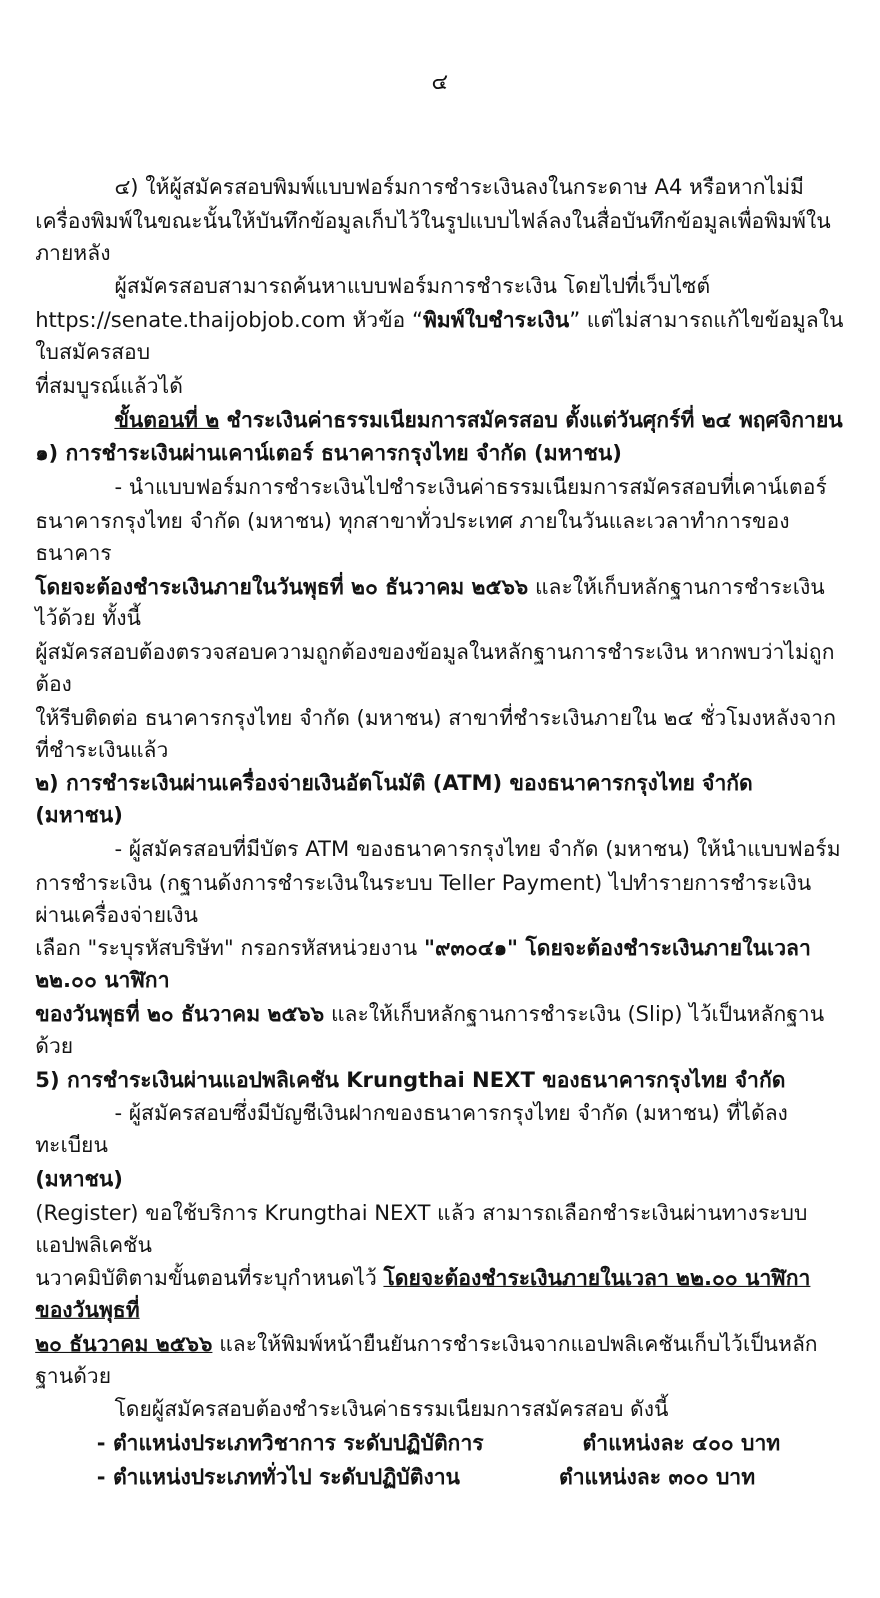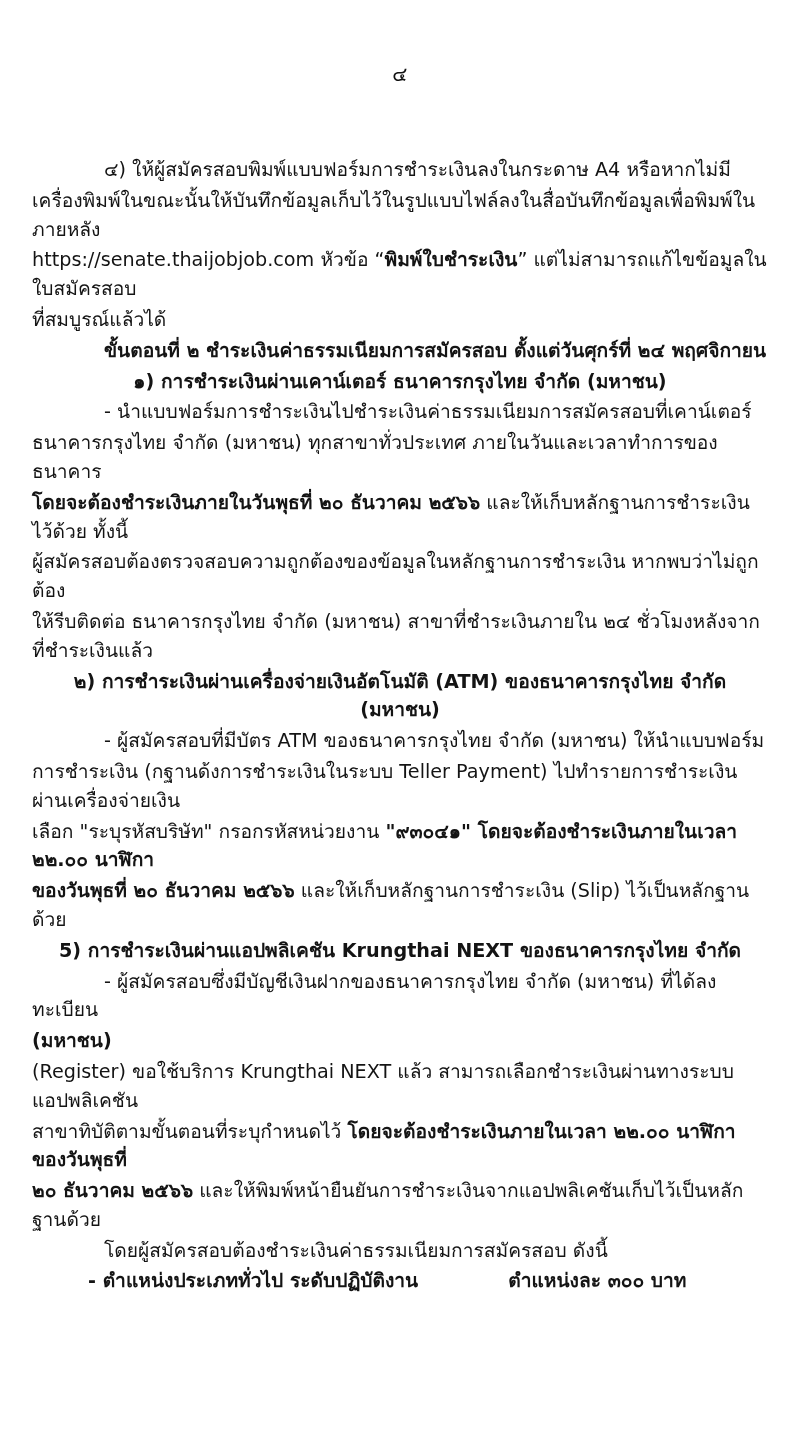--- a/index.html
+++ b/index.html
@@ -43,23 +43,24 @@
   .p {
     margin-bottom: 2px;
   }
   .indent-lg {
     text-indent: 72px;
   }
   .bold {
     font-weight: bold;
   }
   .u {
+    text-decoration: underline;
   }
   .sub-head {
-    text-align: center;
+    text-align: left;
     font-weight: bold;
     margin-bottom: 2px;
   }
   .fee-line {
     text-indent: 56px;
     font-weight: bold;
     margin-bottom: 2px;
   }
   .fee-amt {
     display: inline-block;
@@ -74,20 +75,21 @@
 
 <div class="page">
 
   <div class="page-number">๔</div>
 
   <div class="body-text">
 
     <p class="p indent-lg">๔) ให้ผู้สมัครสอบพิมพ์แบบฟอร์มการชำระเงินลงในกระดาษ A4 หรือหากไม่มี</p>
     <p class="p">เครื่องพิมพ์ในขณะนั้นให้บันทึกข้อมูลเก็บไว้ในรูปแบบไฟล์ลงในสื่อบันทึกข้อมูลเพื่อพิมพ์ในภายหลัง</p>
 
+    <p class="p indent-lg">ผู้สมัครสอบสามารถค้นหาแบบฟอร์มการชำระเงิน โดยไปที่เว็บไซต์</p>
     <p class="p"><span class="seg">https://senate.thaijobjob.com</span><span class="seg"> หัวข้อ “</span><span class="seg bold">พิมพ์ใบชำระเงิน</span><span class="seg">” แต่ไม่สามารถแก้ไขข้อมูลในใบสมัครสอบ</span></p>
     <p class="p">ที่สมบูรณ์แล้วได้</p>
 
     <p class="p indent-lg"><span class="seg bold u">ขั้นตอนที่ ๒</span><span class="seg bold"> ชำระเงินค่าธรรมเนียมการสมัครสอบ ตั้งแต่วันศุกร์ที่ ๒๔ พฤศจิกายน</span></p>
 
     <p class="sub-head">๑) การชำระเงินผ่านเคาน์เตอร์ ธนาคารกรุงไทย จำกัด (มหาชน)</p>
     <p class="p indent-lg">- นำแบบฟอร์มการชำระเงินไปชำระเงินค่าธรรมเนียมการสมัครสอบที่เคาน์เตอร์</p>
     <p class="p">ธนาคารกรุงไทย จำกัด (มหาชน) ทุกสาขาทั่วประเทศ ภายในวันและเวลาทำการของธนาคาร</p>
     <p class="p"><span class="seg bold">โดยจะต้องชำระเงินภายในวันพุธที่ ๒๐ ธันวาคม ๒๕๖๖</span><span class="seg"> และให้เก็บหลักฐานการชำระเงินไว้ด้วย ทั้งนี้</span></p>
     <p class="p">ผู้สมัครสอบต้องตรวจสอบความถูกต้องของข้อมูลในหลักฐานการชำระเงิน หากพบว่าไม่ถูกต้อง</p>
@@ -96,21 +98,22 @@
     <p class="sub-head">๒) การชำระเงินผ่านเครื่องจ่ายเงินอัตโนมัติ (ATM) ของธนาคารกรุงไทย จำกัด (มหาชน)</p>
     <p class="p indent-lg">- ผู้สมัครสอบที่มีบัตร ATM ของธนาคารกรุงไทย จำกัด (มหาชน) ให้นำแบบฟอร์ม</p>
     <p class="p">การชำระเงิน (กฐานด้งการชำระเงินในระบบ Teller Payment) ไปทำรายการชำระเงินผ่านเครื่องจ่ายเงิน</p>
     <p class="p"><span class="seg">เลือก "ระบุรหัสบริษัท" กรอกรหัสหน่วยงาน </span><span class="seg bold">"๙๓๐๔๑"</span><span class="seg bold"> โดยจะต้องชำระเงินภายในเวลา ๒๒.๐๐ นาฬิกา</span></p>
     <p class="p"><span class="seg bold">ของวันพุธที่ ๒๐ ธันวาคม ๒๕๖๖</span><span class="seg"> และให้เก็บหลักฐานการชำระเงิน (Slip) ไว้เป็นหลักฐานด้วย</span></p>
 
     <p class="sub-head">5) การชำระเงินผ่านแอปพลิเคชัน Krungthai NEXT ของธนาคารกรุงไทย จำกัด</p>
     <p class="p indent-lg">- ผู้สมัครสอบซึ่งมีบัญชีเงินฝากของธนาคารกรุงไทย จำกัด (มหาชน) ที่ได้ลงทะเบียน</p>
     <p class="p bold">(มหาชน)</p>
     <p class="p">(Register) ขอใช้บริการ Krungthai NEXT แล้ว สามารถเลือกชำระเงินผ่านทางระบบแอปพลิเคชัน</p>
-    <p class="p"><span class="seg">สาขาทิบัติตามขั้นตอนที่ระบุกำหนดไว้ </span><span class="seg bold u">โดยจะต้องชำระเงินภายในเวลา ๒๒.๐๐ นาฬิกา ของวันพุธที่</span></p>
+    <p class="p"><span class="seg">นวาคมิบัติตามขั้นตอนที่ระบุกำหนดไว้ </span><span class="seg bold u">โดยจะต้องชำระเงินภายในเวลา ๒๒.๐๐ นาฬิกา ของวันพุธที่</span></p>
     <p class="p"><span class="seg bold u">๒๐ ธันวาคม ๒๕๖๖</span><span class="seg"> และให้พิมพ์หน้ายืนยันการชำระเงินจากแอปพลิเคชันเก็บไว้เป็นหลักฐานด้วย</span></p>
 
     <p class="p indent-lg">โดยผู้สมัครสอบต้องชำระเงินค่าธรรมเนียมการสมัครสอบ ดังนี้</p>
 
+    <p class="fee-line"><span class="seg">- ตำแหน่งประเภทวิชาการ ระดับปฏิบัติการ</span><span class="fee-amt">ตำแหน่งละ  ๔๐๐  บาท</span></p>
     <p class="fee-line"><span class="seg">- ตำแหน่งประเภททั่วไป ระดับปฏิบัติงาน</span><span class="fee-amt">ตำแหน่งละ  ๓๐๐  บาท</span></p>
 
   </div>
 </div>
 
 </body></html>

